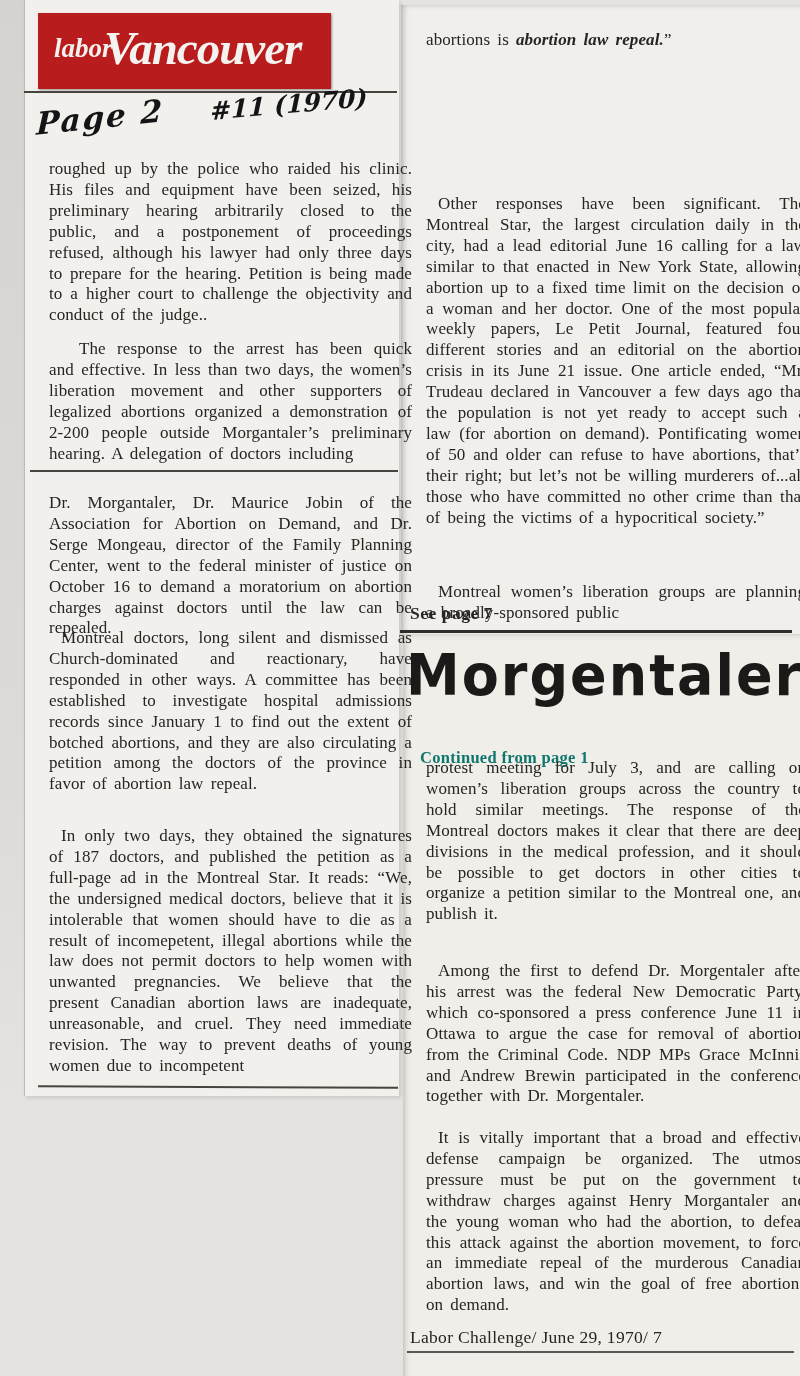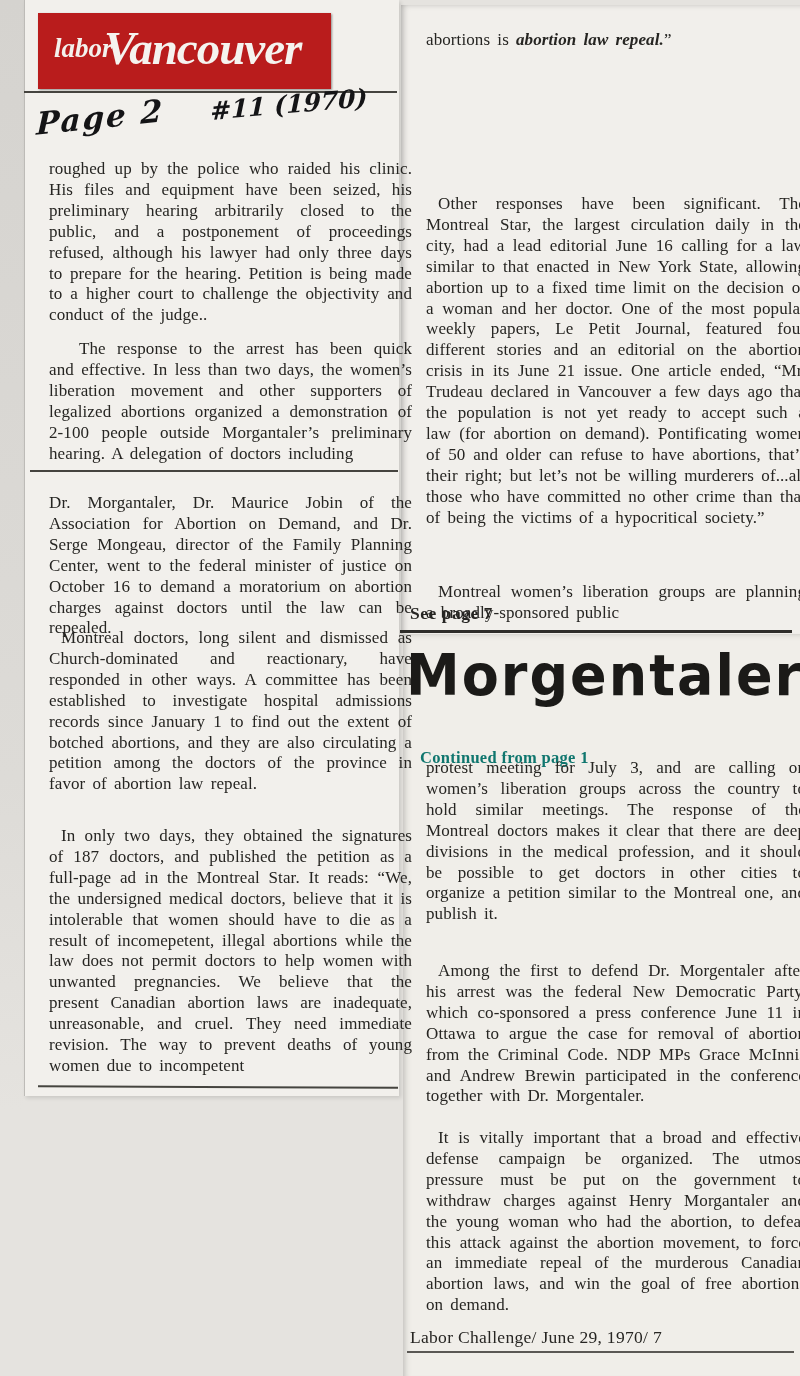--- a/index.html
+++ b/index.html
@@ -114,21 +114,21 @@
   <div id="logo">
     <span class="logo-labor">labor</span>
     <span class="logo-challenge">Vancouver</span>
   </div>
   <div class="rule" id="rule-top"></div>
 
   <div class="handwriting" id="hand-page">Page 2</div>
   <div class="handwriting" id="hand-issue">#11 (1970)</div>
 
   <p class="news col-left" id="p-l1">roughed up by the police who raided his clinic. His files and equipment have been seized, his preliminary hearing arbitrarily closed to the public, and a postponement of proceedings refused, although his lawyer had only three days to prepare for the hearing. Petition is being made to a higher court to challenge the objectivity and conduct of the judge..</p>
-  <p class="news col-left ind-lg" id="p-l2">The response to the arrest has been quick and effective. In less than two days, the women’s liberation movement and other supporters of legalized abortions organized a demonstration of 2-100 people outside Morgantaler’s preliminary hearing. A delegation of doctors including</p>
+  <p class="news col-left ind-lg" id="p-l2">The response to the arrest has been quick and effective. In less than two days, the women’s liberation movement and other supporters of legalized abortions organized a demonstration of 2-200 people outside Morgantaler’s preliminary hearing. A delegation of doctors including</p>
   <div class="rule" id="rule-l1"></div>
   <p class="news col-left" id="p-l3">Dr. Morgantaler, Dr. Maurice Jobin of the Association for Abortion on Demand, and Dr. Serge Mongeau, director of the Family Planning Center, went to the federal minister of justice on October 16 to demand a moratorium on abortion charges against doctors until the law can be repealed.</p>
   <p class="news col-left ind-sm" id="p-l4">Montreal doctors, long silent and dismissed as Church-dominated and reactionary, have responded in other ways. A committee has been established to investigate hospital admissions records since January 1 to find out the extent of botched abortions, and they are also circulating a petition among the doctors of the province in favor of abortion law repeal.</p>
   <p class="news col-left ind-sm" id="p-l5">In only two days, they obtained the signatures of 187 doctors, and published the petition as a full-page ad in the Montreal Star. It reads: “We, the undersigned medical doctors, believe that it is intolerable that women should have to die as a result of incomepetent, illegal abortions while the law does not permit doctors to help women with unwanted pregnancies. We believe that the present Canadian abortion laws are inadequate, unreasonable, and cruel. They need immediate revision. The way to prevent deaths of young women due to incompetent</p>
   <div class="rule" id="rule-l2"></div>
 
   <p class="news col-right" id="p-r1"><span>abortions is </span><span class="it">abortion law repeal.</span><span>”</span></p>
   <p class="news col-right ind-sm" id="p-r3">Other responses have been significant. The Montreal Star, the largest circulation daily in the city, had a lead editorial June 16 calling for a law similar to that enacted in New York State, allowing abortion up to a fixed time limit on the decision of a woman and her doctor. One of the most popular weekly papers, Le Petit Journal, featured four different stories and an editorial on the abortion crisis in its June 21 issue. One article ended, “Mr. Trudeau declared in Vancouver a few days ago that the population is not yet ready to accept such a law (for abortion on demand). Pontificating women of 50 and older can refuse to have abortions, that’s their right; but let’s not be willing murderers of...all those who have committed no other crime than that of being the victims of a hypocritical society.”</p>
   <p class="news col-right ind-sm" id="p-r4">Montreal women’s liberation groups are planning a broadly-sponsored public</p>
   <p id="see-page">See page 7</p>

